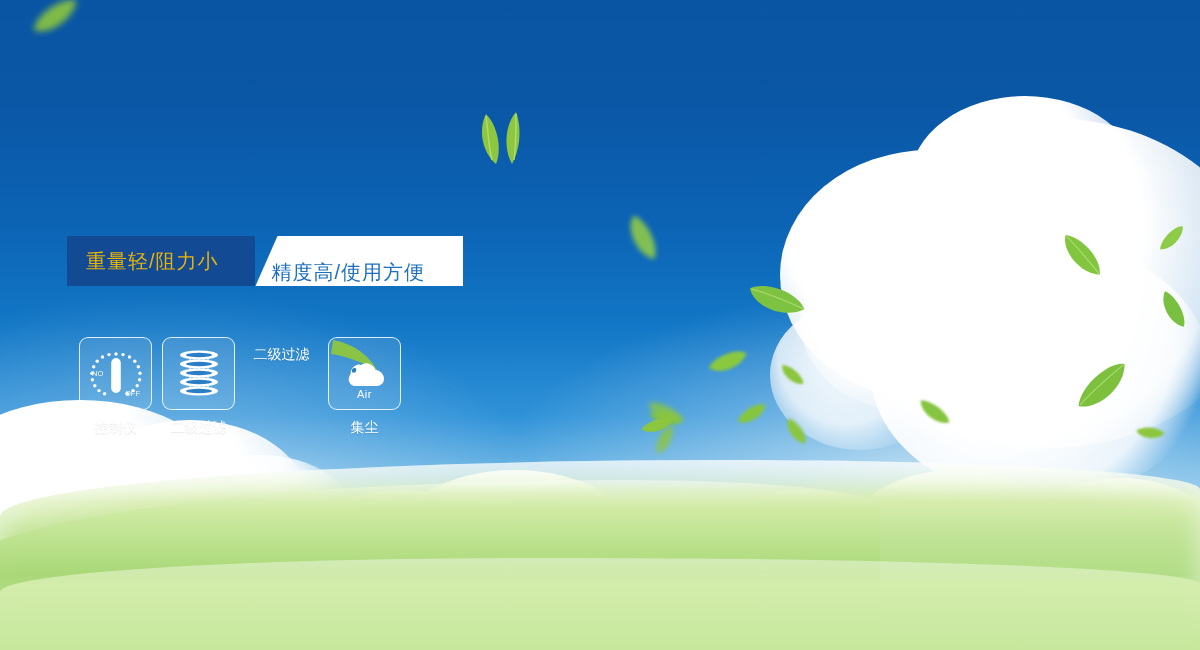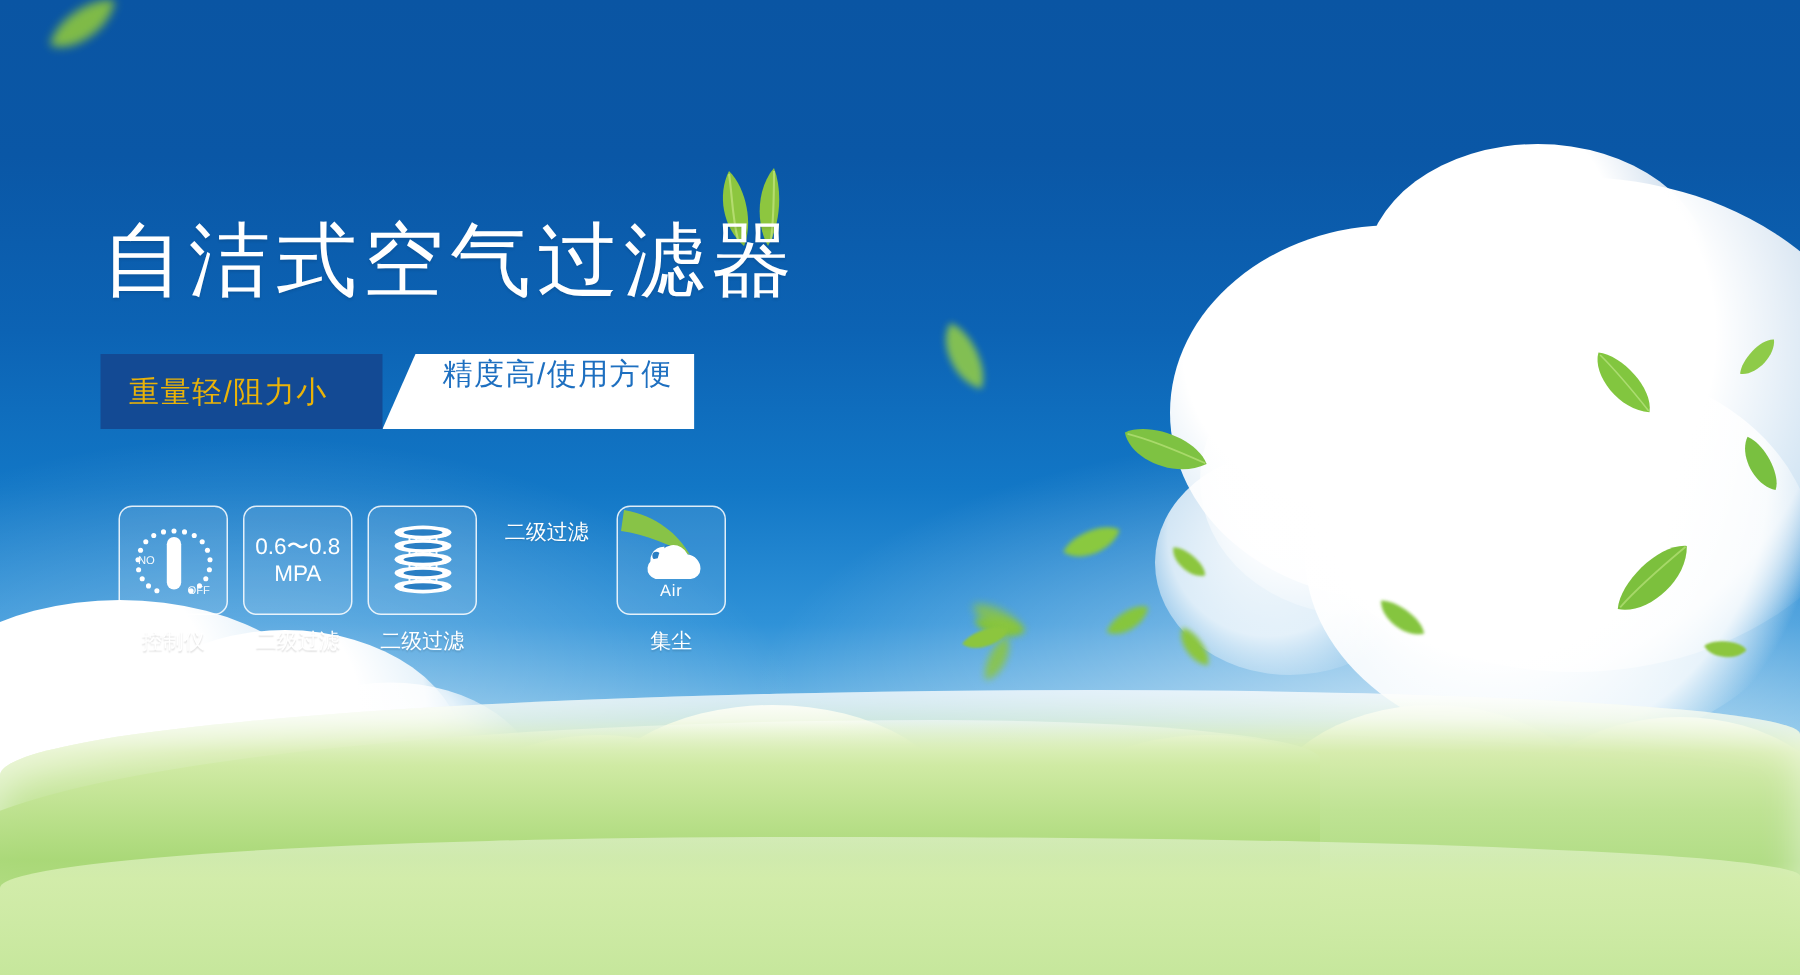--- a/index.html
+++ b/index.html
@@ -122,22 +122,22 @@
     background:#134a94;
     width:196px;height:50px;
     display:flex;align-items:center;
     padding-left:19px;box-sizing:border-box;
   }
   .tag-left .txt{color:#eab308;font-size:20px;letter-spacing:1px;white-space:nowrap;}
   .tag-right{
     position:relative;
     background:#ffffff;
     width:216px;height:50px;
-    display:flex;align-items:flex-start;
-    padding-left:40px;box-sizing:border-box;
+    display:flex;align-items:flex-end;
+    padding-left:16px;box-sizing:border-box;
     clip-path:polygon(22px 0, 100% 0, 100% 100%, 0 100%);
     margin-left:0;
   }
   .tag-right .txt{color:#1d6fc0;font-size:20px;letter-spacing:1px;white-space:nowrap;}
   .tag-slant{
     position:absolute;left:182px;top:0;width:30px;height:50px;
     background:#ffffff;
     clip-path:polygon(100% 0, 100% 0, 0 100%, 0 100%);
   }
 
@@ -286,21 +286,20 @@
 
   <div class="sprout">
     <svg width="78" height="56" viewBox="0 0 78 56">
       <path d="M34 54 C20 42, 16 20, 24 4 C36 16, 40 40, 34 54 Z" fill="#8dc63f"></path>
       <path d="M30 50 C26 34, 26 18, 24 6" stroke="#b4dc6e" stroke-width="1.4" fill="none"></path>
       <path d="M50 54 C58 40, 60 18, 54 2 C42 16, 42 40, 50 54 Z" fill="#8dc63f"></path>
       <path d="M52 50 C54 34, 54 16, 54 4" stroke="#b4dc6e" stroke-width="1.4" fill="none"></path>
     </svg>
   </div>
 
-  <div class="headline">自洁式空气过滤器</div>
 
   <div class="tagline">
     <div class="tag-left">
       <span class="txt">重量轻/阻力小</span>
     </div>
     <div class="tag-right">
       <span class="txt">精度高/使用方便</span>
     </div>
     <div class="tag-slant"></div>
   </div>
@@ -332,29 +331,20 @@
             <circle cx="18.6" cy="47.8" r="1.7"></circle>
           </g>
           <rect x="25.2" y="12" width="9.6" height="35" rx="4.8" fill="#ffffff"></rect>
           <text x="6" y="30" font-family="Liberation Sans, sans-serif" font-size="7.5" fill="#ffffff" opacity=".95">NO</text>
           <text x="39" y="50" font-family="Liberation Sans, sans-serif" font-size="7.5" fill="#ffffff" opacity=".95">OFF</text>
         </svg>
       </div>
       <div class="feat-label">控制仪</div>
     </div>
 
-    <div class="feature">
-      <div class="feat-box">
-        <div class="feat-text">
-          <div>0.6〜0.8</div>
-          <div>MPA</div>
-        </div>
-      </div>
-      <div class="feat-label">二级过滤</div>
-    </div>
 
     <div class="feature">
       <div class="feat-box">
         <svg width="52" height="54" viewBox="0 0 52 54">
           <g stroke="#ffffff" stroke-width="1.3" fill="none" opacity=".95">
             <line x1="17" y1="7" x2="17" y2="47"></line>
             <line x1="21.5" y1="7" x2="21.5" y2="47"></line>
             <line x1="26" y1="7" x2="26" y2="47"></line>
             <line x1="30.5" y1="7" x2="30.5" y2="47"></line>
             <line x1="35" y1="7" x2="35" y2="47"></line>

